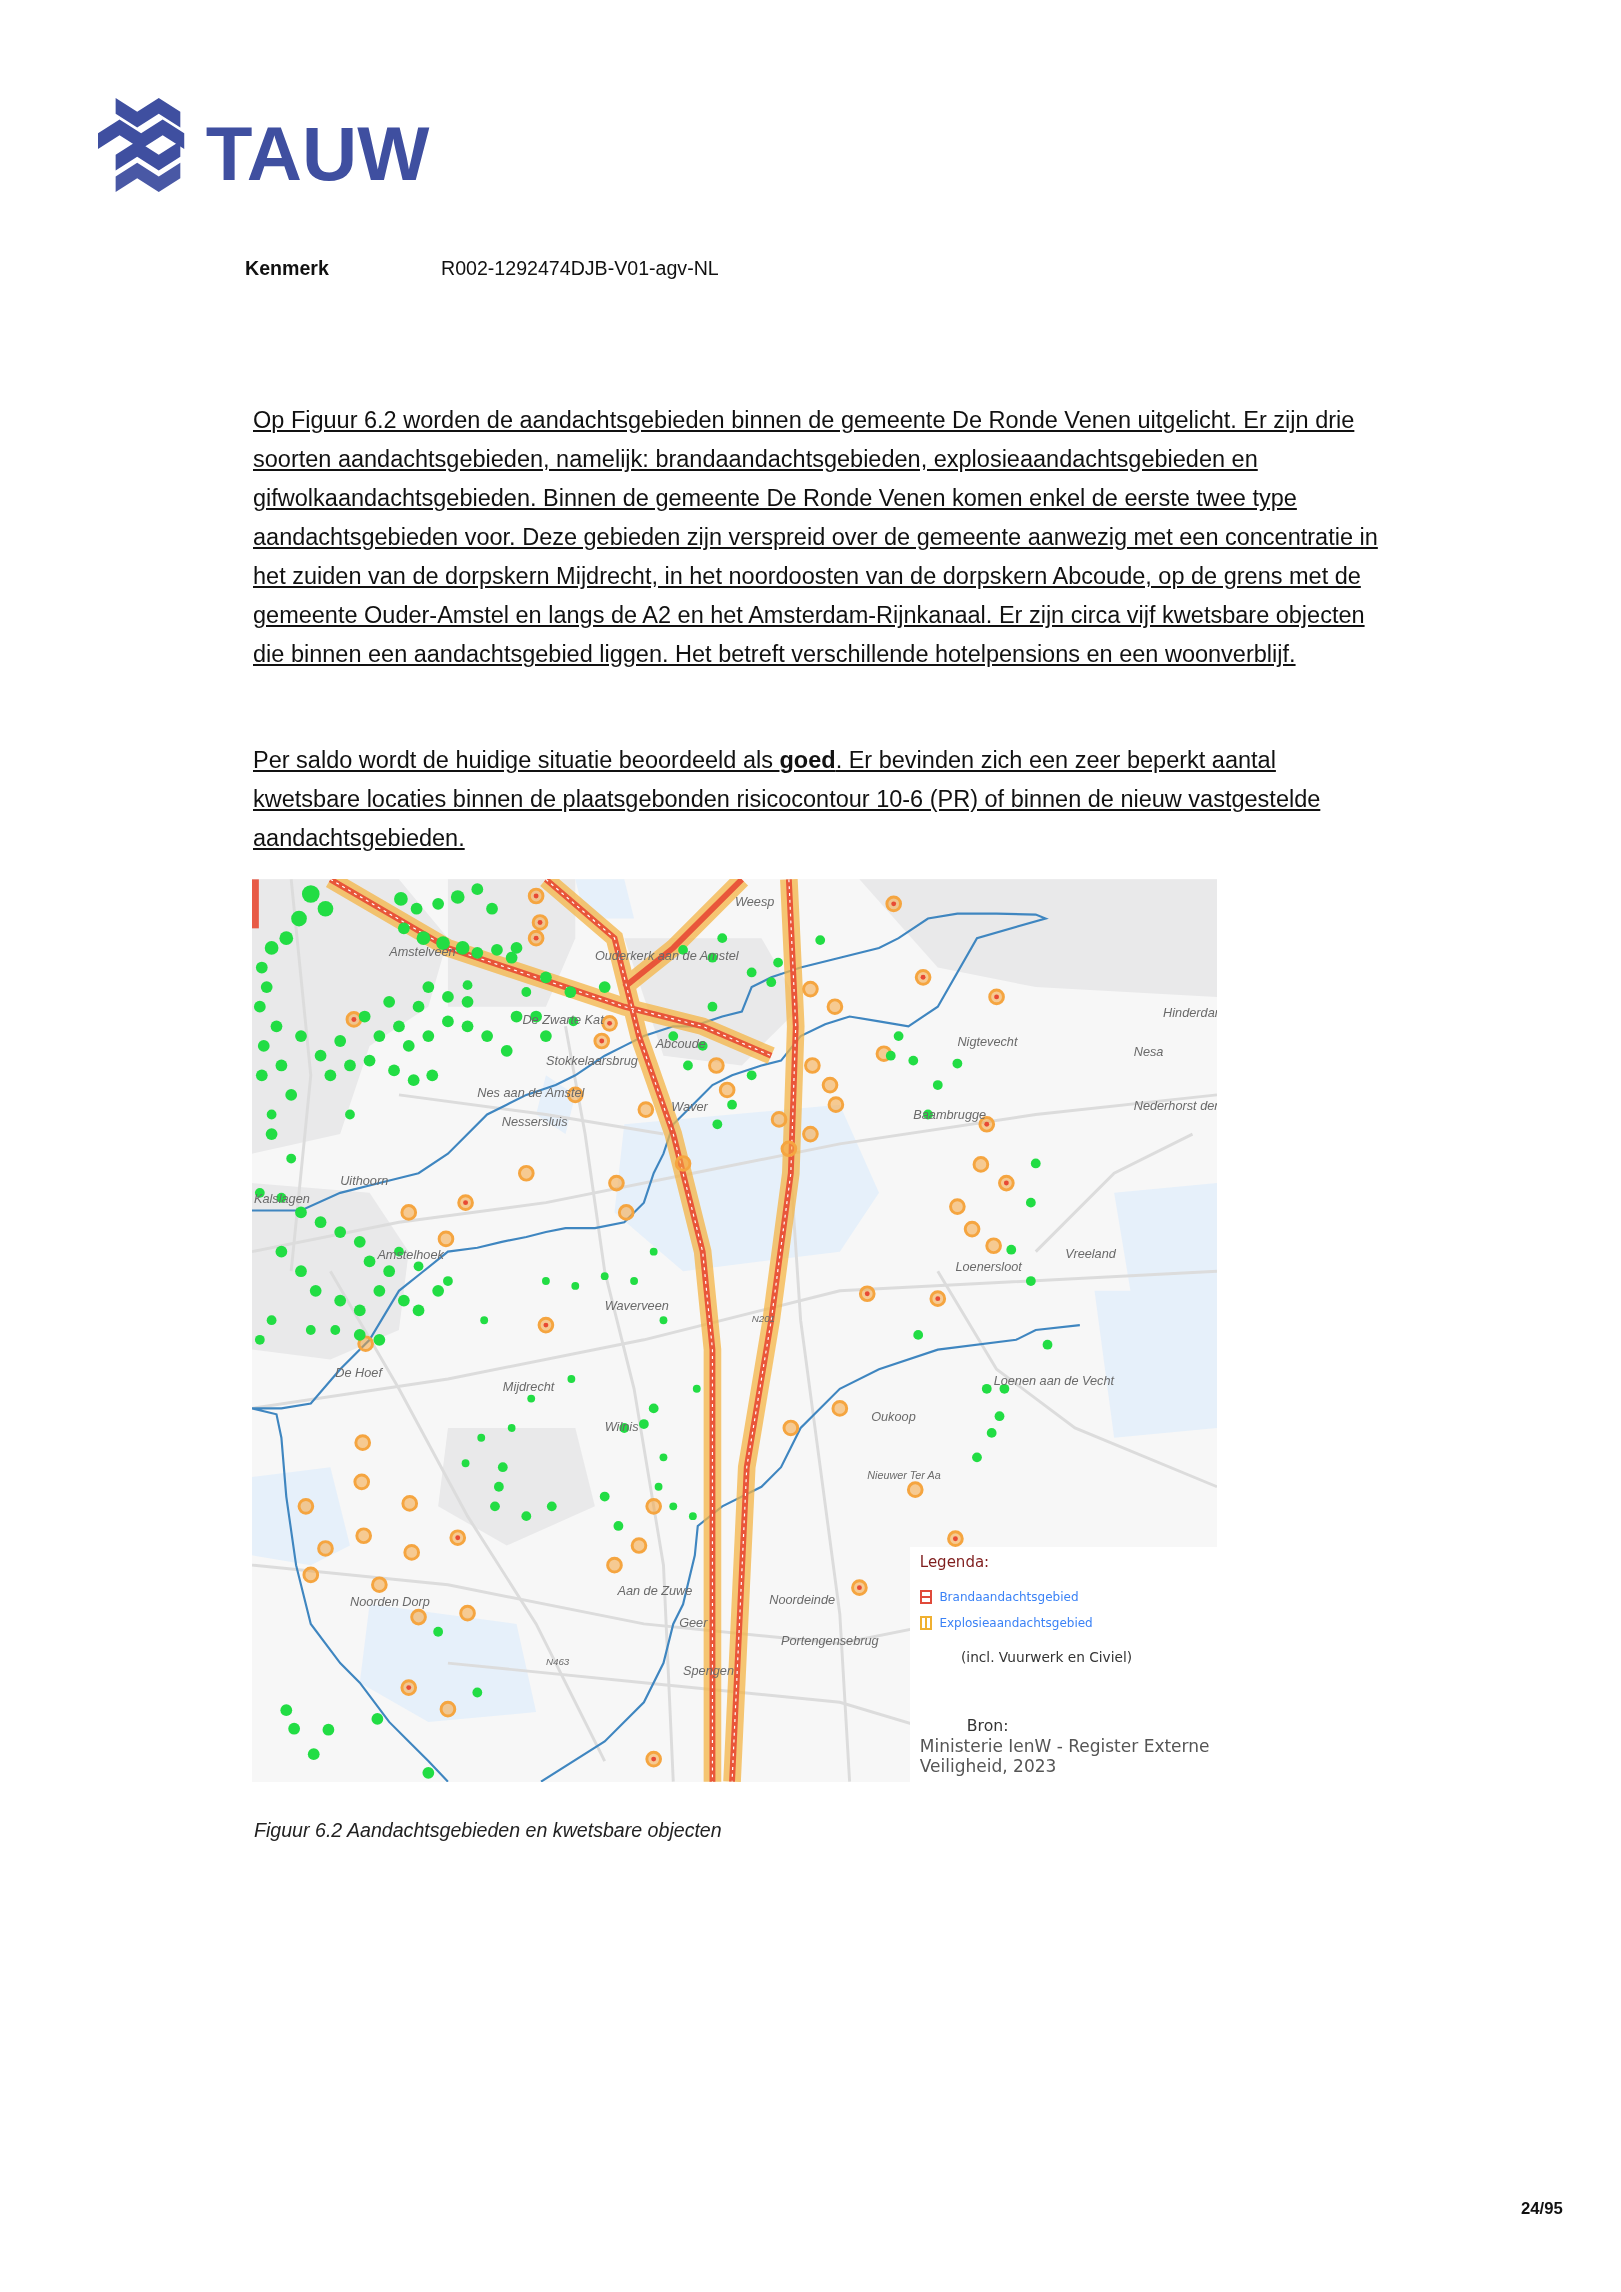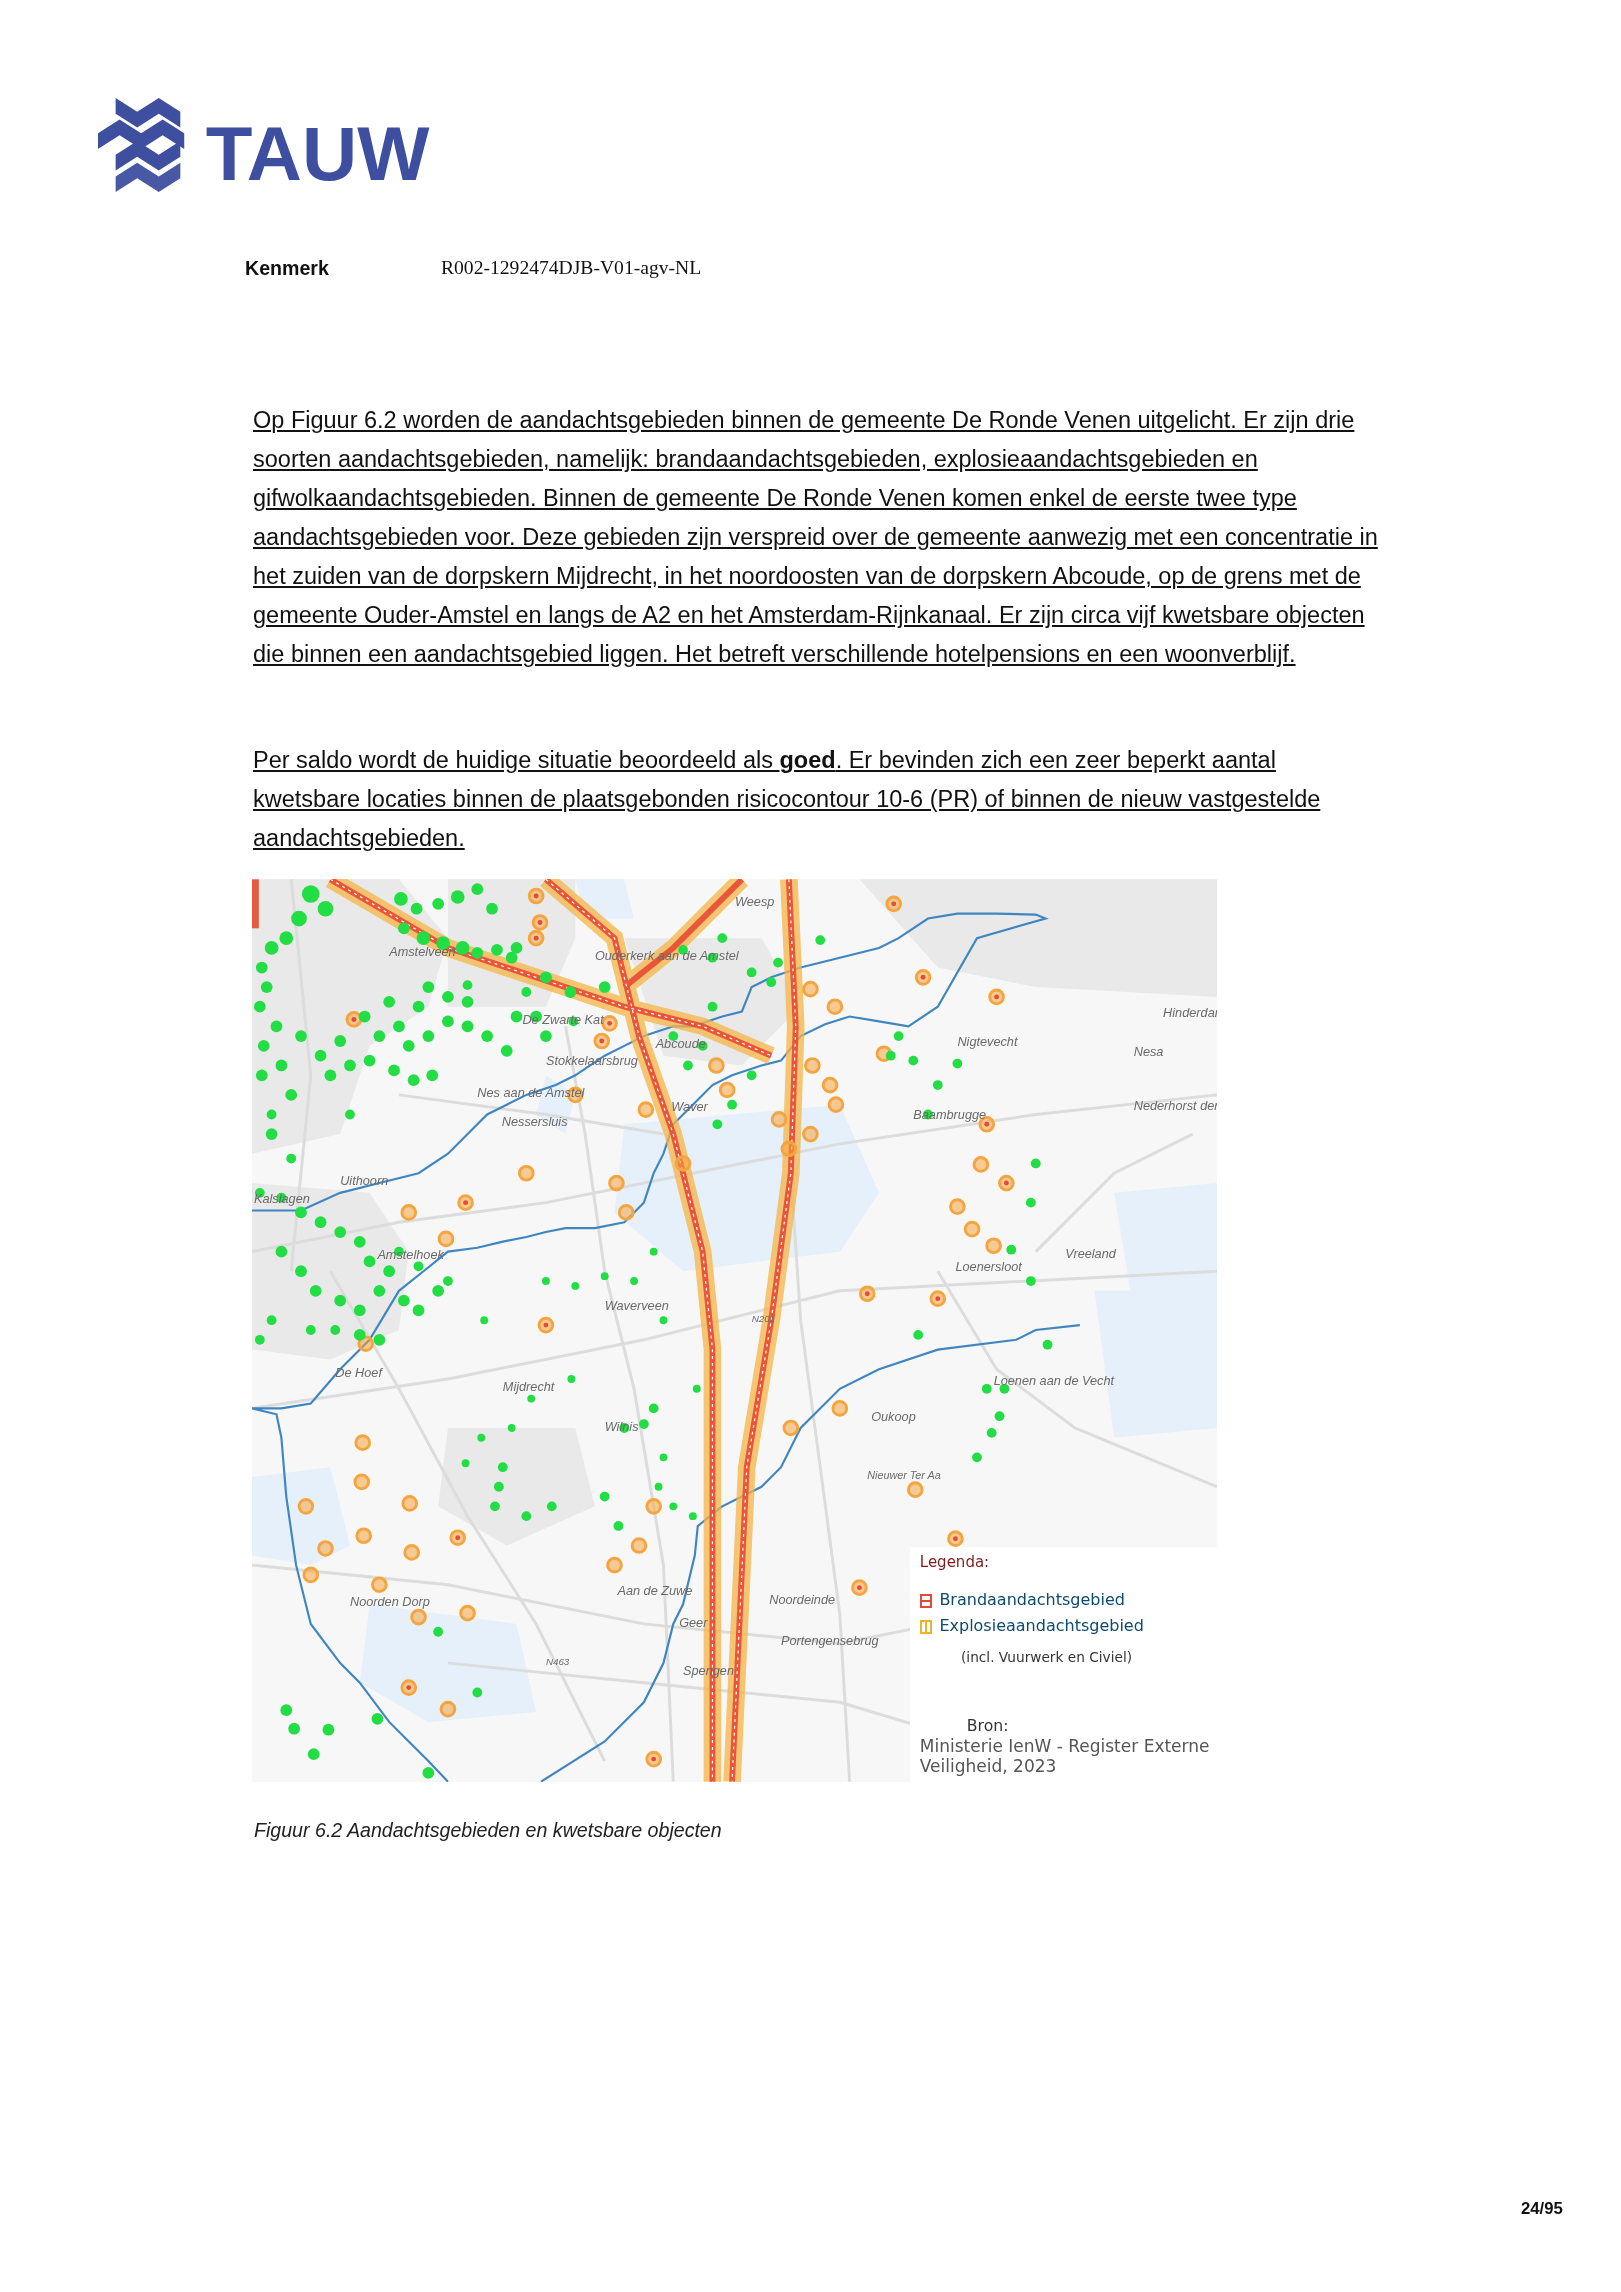--- a/index.html
+++ b/index.html
@@ -2,30 +2,30 @@
 <html><head>
 <meta charset="utf-8">
 <style>
   html, body { margin: 0; padding: 0; background: #ffffff; }
   body { width: 1621px; height: 2293px; position: relative; overflow: hidden;
          font-family: "Liberation Sans", "DejaVu Sans", sans-serif; color: #111; }
   .logo { position: absolute; left: 98px; top: 98px; width: 392px; height: 98px; text-decoration: underline; }
   .logo svg { display: block; }
   .kenmerk { position: absolute; top: 257px; left: 245px; font-size: 19.6px; }
   .kenmerk .k-label { font-weight: bold; position: absolute; left: 0; white-space: nowrap; }
-  .kenmerk .k-value { position: absolute; left: 196px; white-space: nowrap; font-family: Liberation Serif, serif; }
+  .kenmerk .k-value { position: absolute; left: 196px; white-space: nowrap; }
   .body-text { position: absolute; left: 245px; width: 1147px; font-size: 23.5px; line-height: 39px; }
   .p1 { top: 393px; }
   .p2 { top: 733px; }
   .body-text p { margin: 8px; text-decoration: underline; }
   .map { position: absolute; left: 252px; top: 879px; width: 965px; height: 903px; overflow: hidden; background: #f7f7f7; font-style: italic; }
   .map svg { position: absolute; left: 0; top: 0; }
   .legend { position: absolute; left: 910px; top: 1547px; width: 323px; height: 245px; background: #ffffff; }
   .legend-title { position: absolute; left: 9.8px; top: 5.9px; font-family: "DejaVu Sans", sans-serif; font-size: 15px; color: #7f1d1d; }
-  .legend-item { position: absolute; left: 9.8px; font-family: "DejaVu Sans", sans-serif; font-size: 16px; color: #0c4a6e; white-space: nowrap; }
+  .legend-item { position: absolute; left: 9.8px; font-family: "DejaVu Sans", sans-serif; font-size: 12px; color: #3b82f6; white-space: nowrap; }
   .legend-item .swatch { display: inline-block; width: 11.8px; height: 13.7px; border: 2.5px solid; vertical-align: -2.9px; margin-right: 7.8px; box-sizing: border-box; position: relative; }
   .swatch.brand { border-color: #e04a3a; }
   .swatch.brand::after { content: ""; position: absolute; left: 0; right: 0; top: 3.9px; height: 2px; background: #e04a3a; }
   .swatch.explosie { border-color: #f0b030; }
   .swatch.explosie::after { content: ""; position: absolute; top: 0; bottom: 0; left: 2.9px; width: 2px; background: #f0b030; }
   .legend-note { position: absolute; left: 51px; top: 102px; font-family: "DejaVu Sans", sans-serif; font-size: 13.7px; color: #333; white-space: nowrap; }
   .bron-title { position: absolute; left: 9.8px; top: 169px; font-family: "DejaVu Sans", sans-serif; font-size: 15.7px; color: #333; margin-left: 47px; }
   .bron-text { position: absolute; left: 9.8px; top: 190px; width: 314px; font-family: "DejaVu Sans", sans-serif; font-size: 17px; line-height: 19.6px; color: #555; }
   .caption { position: absolute; left: 254px; top: 1819px; font-size: 19.6px; font-style: italic; color: #222; text-align: center; }
   .page-number { position: absolute; left: 1521px; top: 2199px; font-size: 16.7px; font-weight: bold; }

